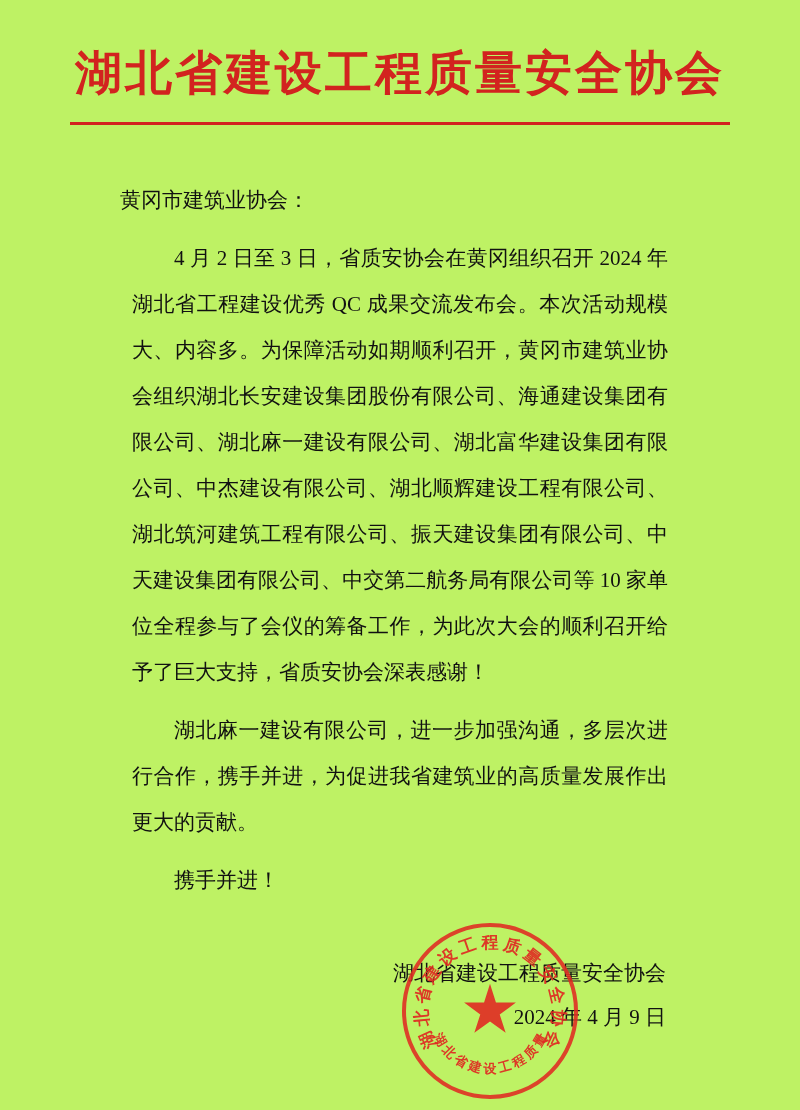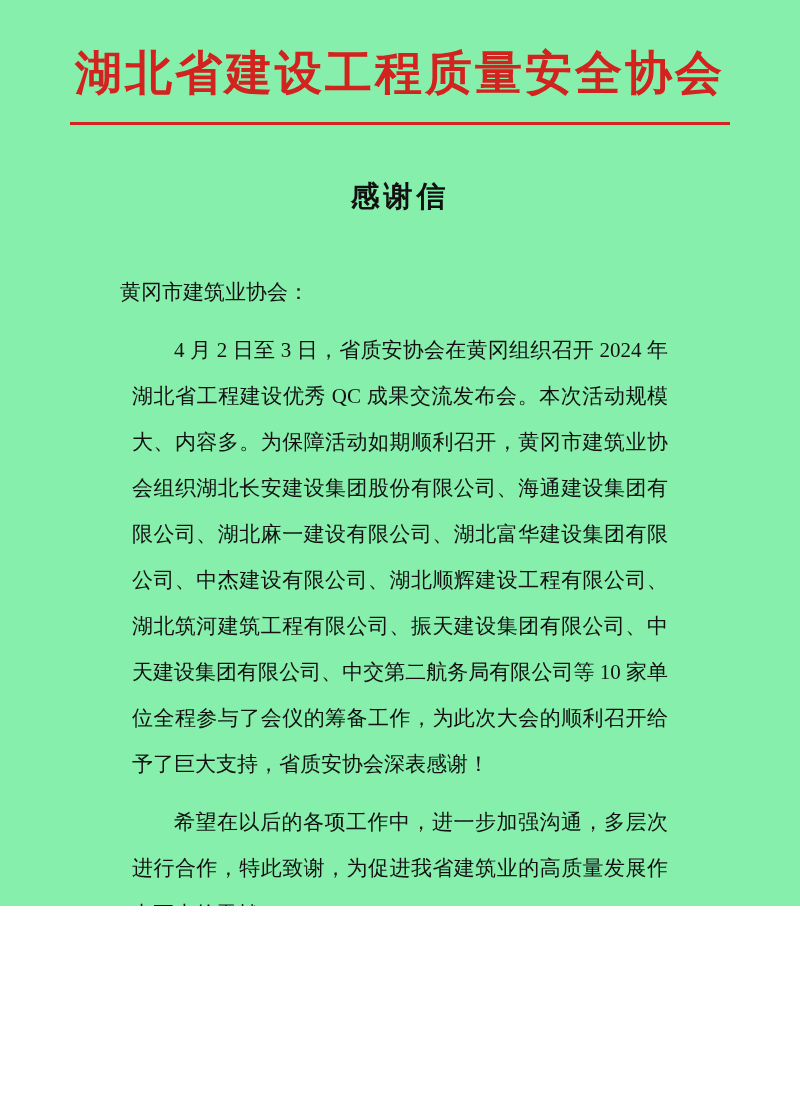--- a/index.html
+++ b/index.html
@@ -6,22 +6,22 @@
     margin: 0;
     padding: 0;
     background: #ffffff;
   }
   body {
     font-family: "Liberation Serif", "DejaVu Serif", serif;
   }
   .page {
     position: relative;
     width: 800px;
-    height: 906px;
-    background: #86efac;
+    height: 1110px;
+    background: #bef264;
     overflow: hidden;
     box-sizing: border-box;
   }
 
   
   .letterhead {
     padding-top: 48px;
     text-align: center;
   }
   .letterhead-title {
@@ -144,26 +144,25 @@
 </head>
 <body>
 
 <div class="page">
 
   <div class="letterhead">
     <div class="letterhead-title">湖北省建设工程质量安全协会</div>
     <div class="letterhead-rule"></div>
   </div>
 
-  <div class="doc-title">感谢信</div>
 
   <div class="body-block">
     <div class="salutation">黄冈市建筑业协会：</div>
     <p class="para">4 月 2 日至 3 日，省质安协会在黄冈组织召开 2024 年湖北省工程建设优秀 QC 成果交流发布会。本次活动规模大、内容多。为保障活动如期顺利召开，黄冈市建筑业协会组织湖北长安建设集团股份有限公司、海通建设集团有限公司、湖北麻一建设有限公司、湖北富华建设集团有限公司、中杰建设有限公司、湖北顺辉建设工程有限公司、湖北筑河建筑工程有限公司、振天建设集团有限公司、中天建设集团有限公司、中交第二航务局有限公司等 10 家单位全程参与了会仪的筹备工作，为此次大会的顺利召开给予了巨大支持，省质安协会深表感谢！</p>
-    <p class="para">希望在以后的各项工作中，进一步加强沟通，多层次进行合作，特此致谢，为促进我省建筑业的高质量发展作出更大的贡献。</p>
+    <p class="para">湖北麻一建设有限公司，进一步加强沟通，多层次进行合作，携手并进，为促进我省建筑业的高质量发展作出更大的贡献。</p>
     <p class="para">携手并进！</p>
   </div>
 
   <div class="signature">
     <div class="sig-lines">
       <div class="sig-line">湖北省建设工程质量安全协会</div>
       <div class="sig-line">2024 年 4 月 9 日</div>
     </div>
 
     <div class="seal">

